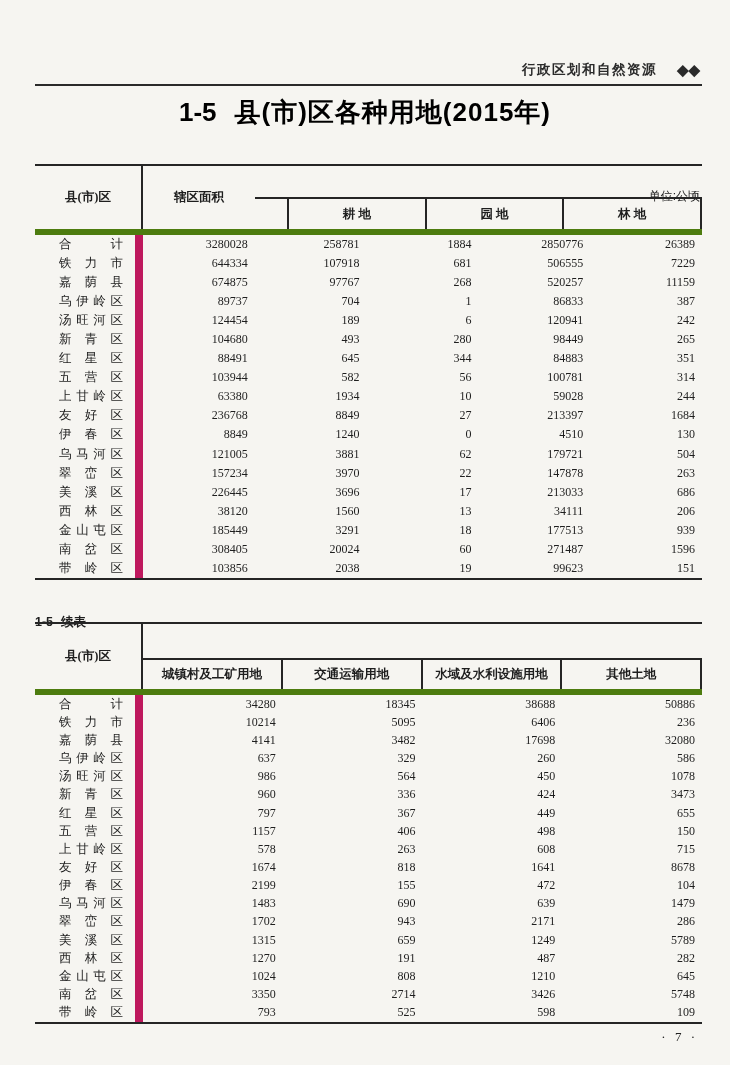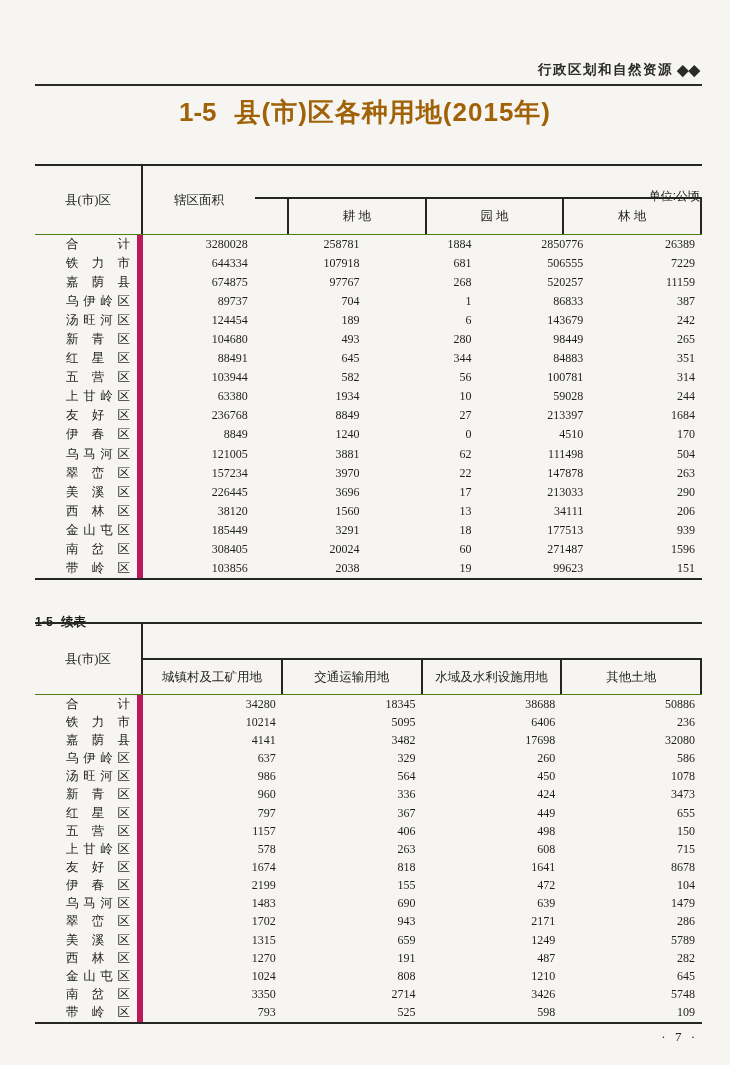--- a/index.html
+++ b/index.html
@@ -9,28 +9,28 @@
     width:730px; height:1065px;
     background:#f6f5f1;
     font-family:"Liberation Serif", serif;
     color:#1e1e1e;
     overflow:hidden;
   }
   .hdr-right {
     position:absolute; top:61px; right:30px;
     font-family:"Liberation Sans", sans-serif;
     font-weight:bold; font-size:13.5px; letter-spacing:1.5px;
-    color:#2a2a2a; display:flex; gap:4px;
+    color:#2a2a2a; display:flex; gap:20px;
   }
   .hdr-diamonds { font-size:15px; letter-spacing:0; }
   .hairline { position:absolute; top:84px; left:35px; width:667px; height:2px; background:#2a2a2a; }
   .title {
     position:absolute; top:95px; left:0; width:100%;
     text-align:center; font-family:"Liberation Sans", sans-serif;
-    font-weight:bold; font-size:26px; letter-spacing:1px; color:#a16207;
+    font-weight:bold; font-size:26px; letter-spacing:1px; color:#000000;
   }
   .title .t-prefix { margin-right:18px; letter-spacing:0; }
   .unit-label {
     position:absolute; top:141px; right:30px;
     font-family:"Liberation Sans", sans-serif; font-size:12px; color:#222;margin-top:47px;
   }
   .cont-label {
     position:absolute; top:614px; left:35px;
     font-family:"Liberation Sans", sans-serif; font-weight:bold; font-size:12.5px;
   }
@@ -38,21 +38,21 @@
   .pageno {
     position:absolute; top:1029px; right:32px;
     font-size:13px; letter-spacing:3px; color:#222;
   }
 
   .tbl { position:absolute; left:35px; width:667px; }
   .tbl1 { top:164px; }
   .tbl2 { top:622px; }
   .t-header {
     position:relative;
-    border-top:2px solid #252525; border-bottom:1px solid #4d7c0f;
+    border-top:2px solid #252525; border-bottom:6px solid #4d7c0f;font-weight:bold;
   }
   .tbl1 .t-header { height:71px; }
   .tbl2 .t-header { height:73px; }
   .region-head {
     position:absolute; left:0; top:0; width:108px; height:100%;
     border-right:2px solid #252525;
     display:flex; align-items:center; justify-content:center;
     font-size:12.5px;
   }
   .area-head {
@@ -67,21 +67,21 @@
     flex:1; display:flex; align-items:center; justify-content:center;
     font-size:12.5px; border-left:2px solid #252525;
   }
   .tbl2 .sub-cell:first-child { border-left:none; }
   .sub-cell:last-child { border-right:2px solid #252525; }
 
   .t-body { border-bottom:2px solid #252525; }
   .t-row { display:flex; align-items:center; }
   .tbl1 .t-row { height:19.05px; }
   .tbl2 .t-row { height:18.17px; }
-  .label-cell { width:108px; height:100%; border-right:6px solid #be185d; display:flex; align-items:center;justify-content:center; }
+  .label-cell { width:108px; height:100%; border-right:8px solid #be185d; display:flex; align-items:center; }
   .row-label {
     display:inline-block; margin-left:24px; width:64px;
     font-size:12.5px; text-align:justify; text-align-last:justify;
     white-space:nowrap;
   }
   .num-cell { flex:1; text-align:right; padding-right:7px; font-size:12px; }
 </style>
 </head>
 <body>
 
@@ -150,21 +150,21 @@
           <div class="num-cell">86833</div>
           <div class="num-cell">387</div>
         </div>
         <div class="t-row">
           <div class="label-cell">
             <span class="row-label">汤旺河区</span>
           </div>
           <div class="num-cell">124454</div>
           <div class="num-cell">189</div>
           <div class="num-cell">6</div>
-          <div class="num-cell">143679</div>
+          <div class="num-cell">120941</div>
           <div class="num-cell">242</div>
         </div>
         <div class="t-row">
           <div class="label-cell">
             <span class="row-label">新青区</span>
           </div>
           <div class="num-cell">104680</div>
           <div class="num-cell">493</div>
           <div class="num-cell">280</div>
           <div class="num-cell">98449</div>
@@ -211,51 +211,51 @@
           <div class="num-cell">1684</div>
         </div>
         <div class="t-row">
           <div class="label-cell">
             <span class="row-label">伊春区</span>
           </div>
           <div class="num-cell">8849</div>
           <div class="num-cell">1240</div>
           <div class="num-cell">0</div>
           <div class="num-cell">4510</div>
-          <div class="num-cell">170</div>
+          <div class="num-cell">130</div>
         </div>
         <div class="t-row">
           <div class="label-cell">
             <span class="row-label">乌马河区</span>
           </div>
           <div class="num-cell">121005</div>
           <div class="num-cell">3881</div>
           <div class="num-cell">62</div>
-          <div class="num-cell">111498</div>
+          <div class="num-cell">179721</div>
           <div class="num-cell">504</div>
         </div>
         <div class="t-row">
           <div class="label-cell">
             <span class="row-label">翠峦区</span>
           </div>
           <div class="num-cell">157234</div>
           <div class="num-cell">3970</div>
           <div class="num-cell">22</div>
           <div class="num-cell">147878</div>
           <div class="num-cell">263</div>
         </div>
         <div class="t-row">
           <div class="label-cell">
             <span class="row-label">美溪区</span>
           </div>
           <div class="num-cell">226445</div>
           <div class="num-cell">3696</div>
           <div class="num-cell">17</div>
           <div class="num-cell">213033</div>
-          <div class="num-cell">290</div>
+          <div class="num-cell">686</div>
         </div>
         <div class="t-row">
           <div class="label-cell">
             <span class="row-label">西林区</span>
           </div>
           <div class="num-cell">38120</div>
           <div class="num-cell">1560</div>
           <div class="num-cell">13</div>
           <div class="num-cell">34111</div>
           <div class="num-cell">206</div>

